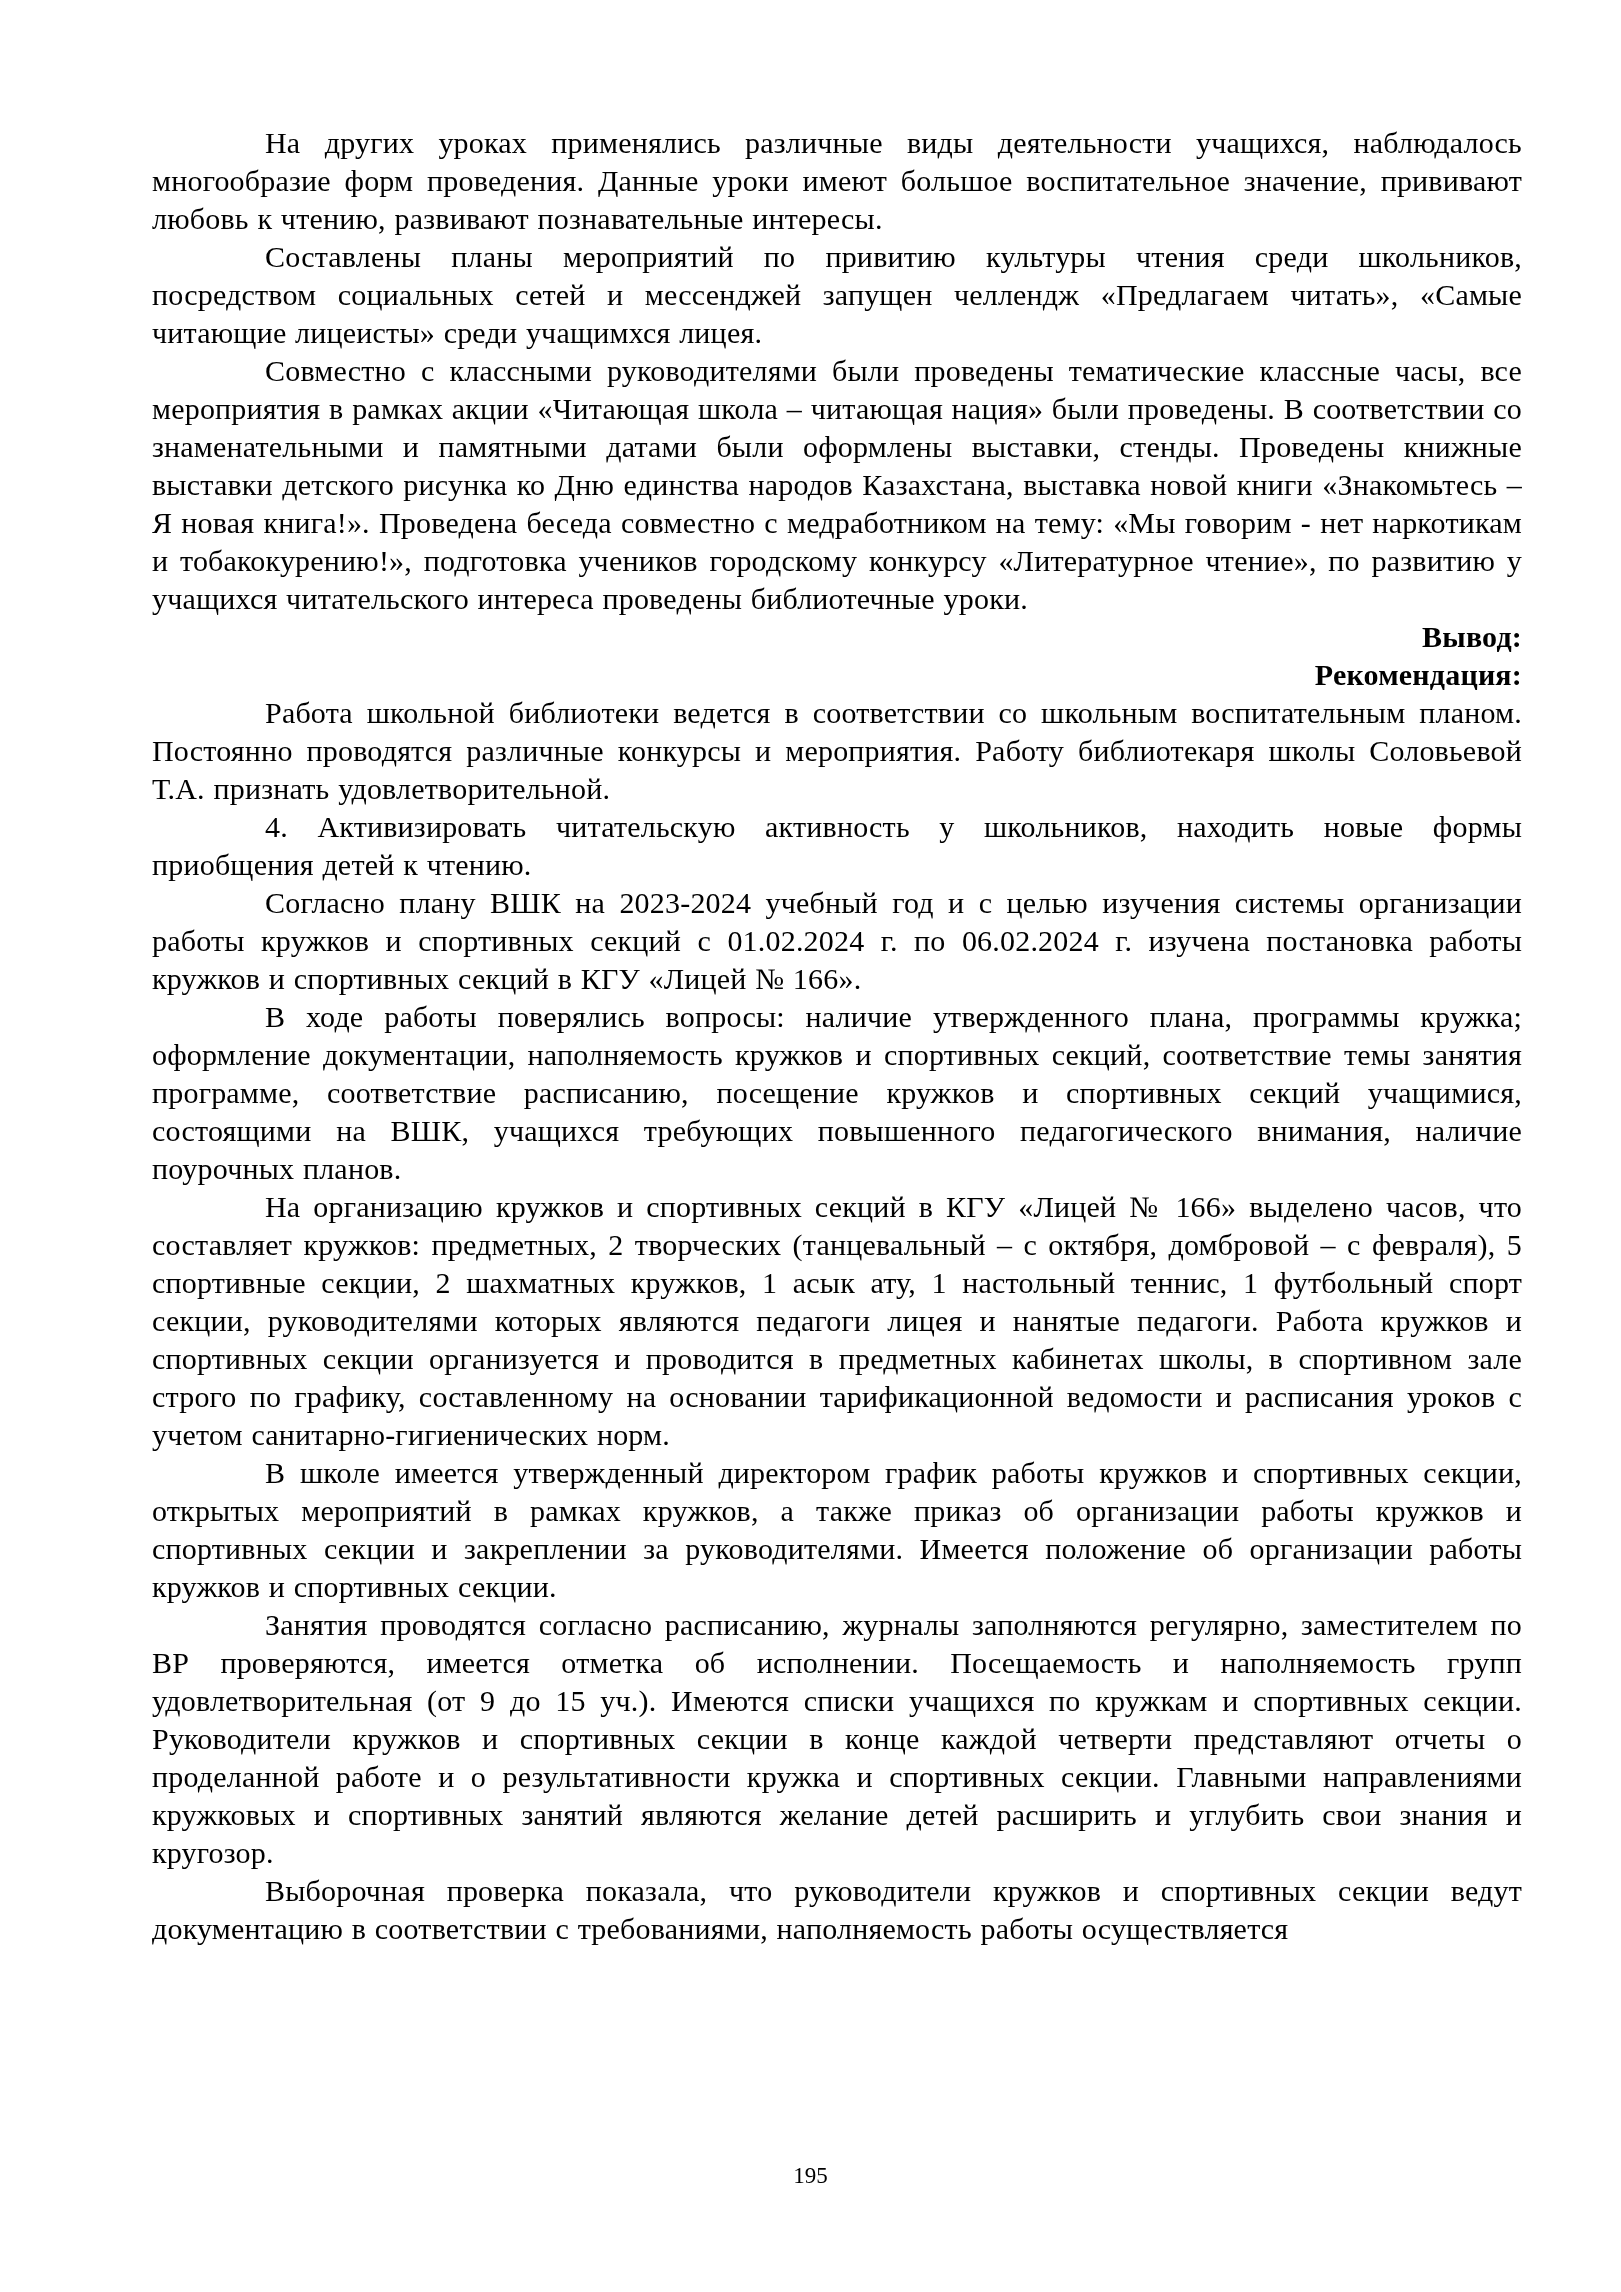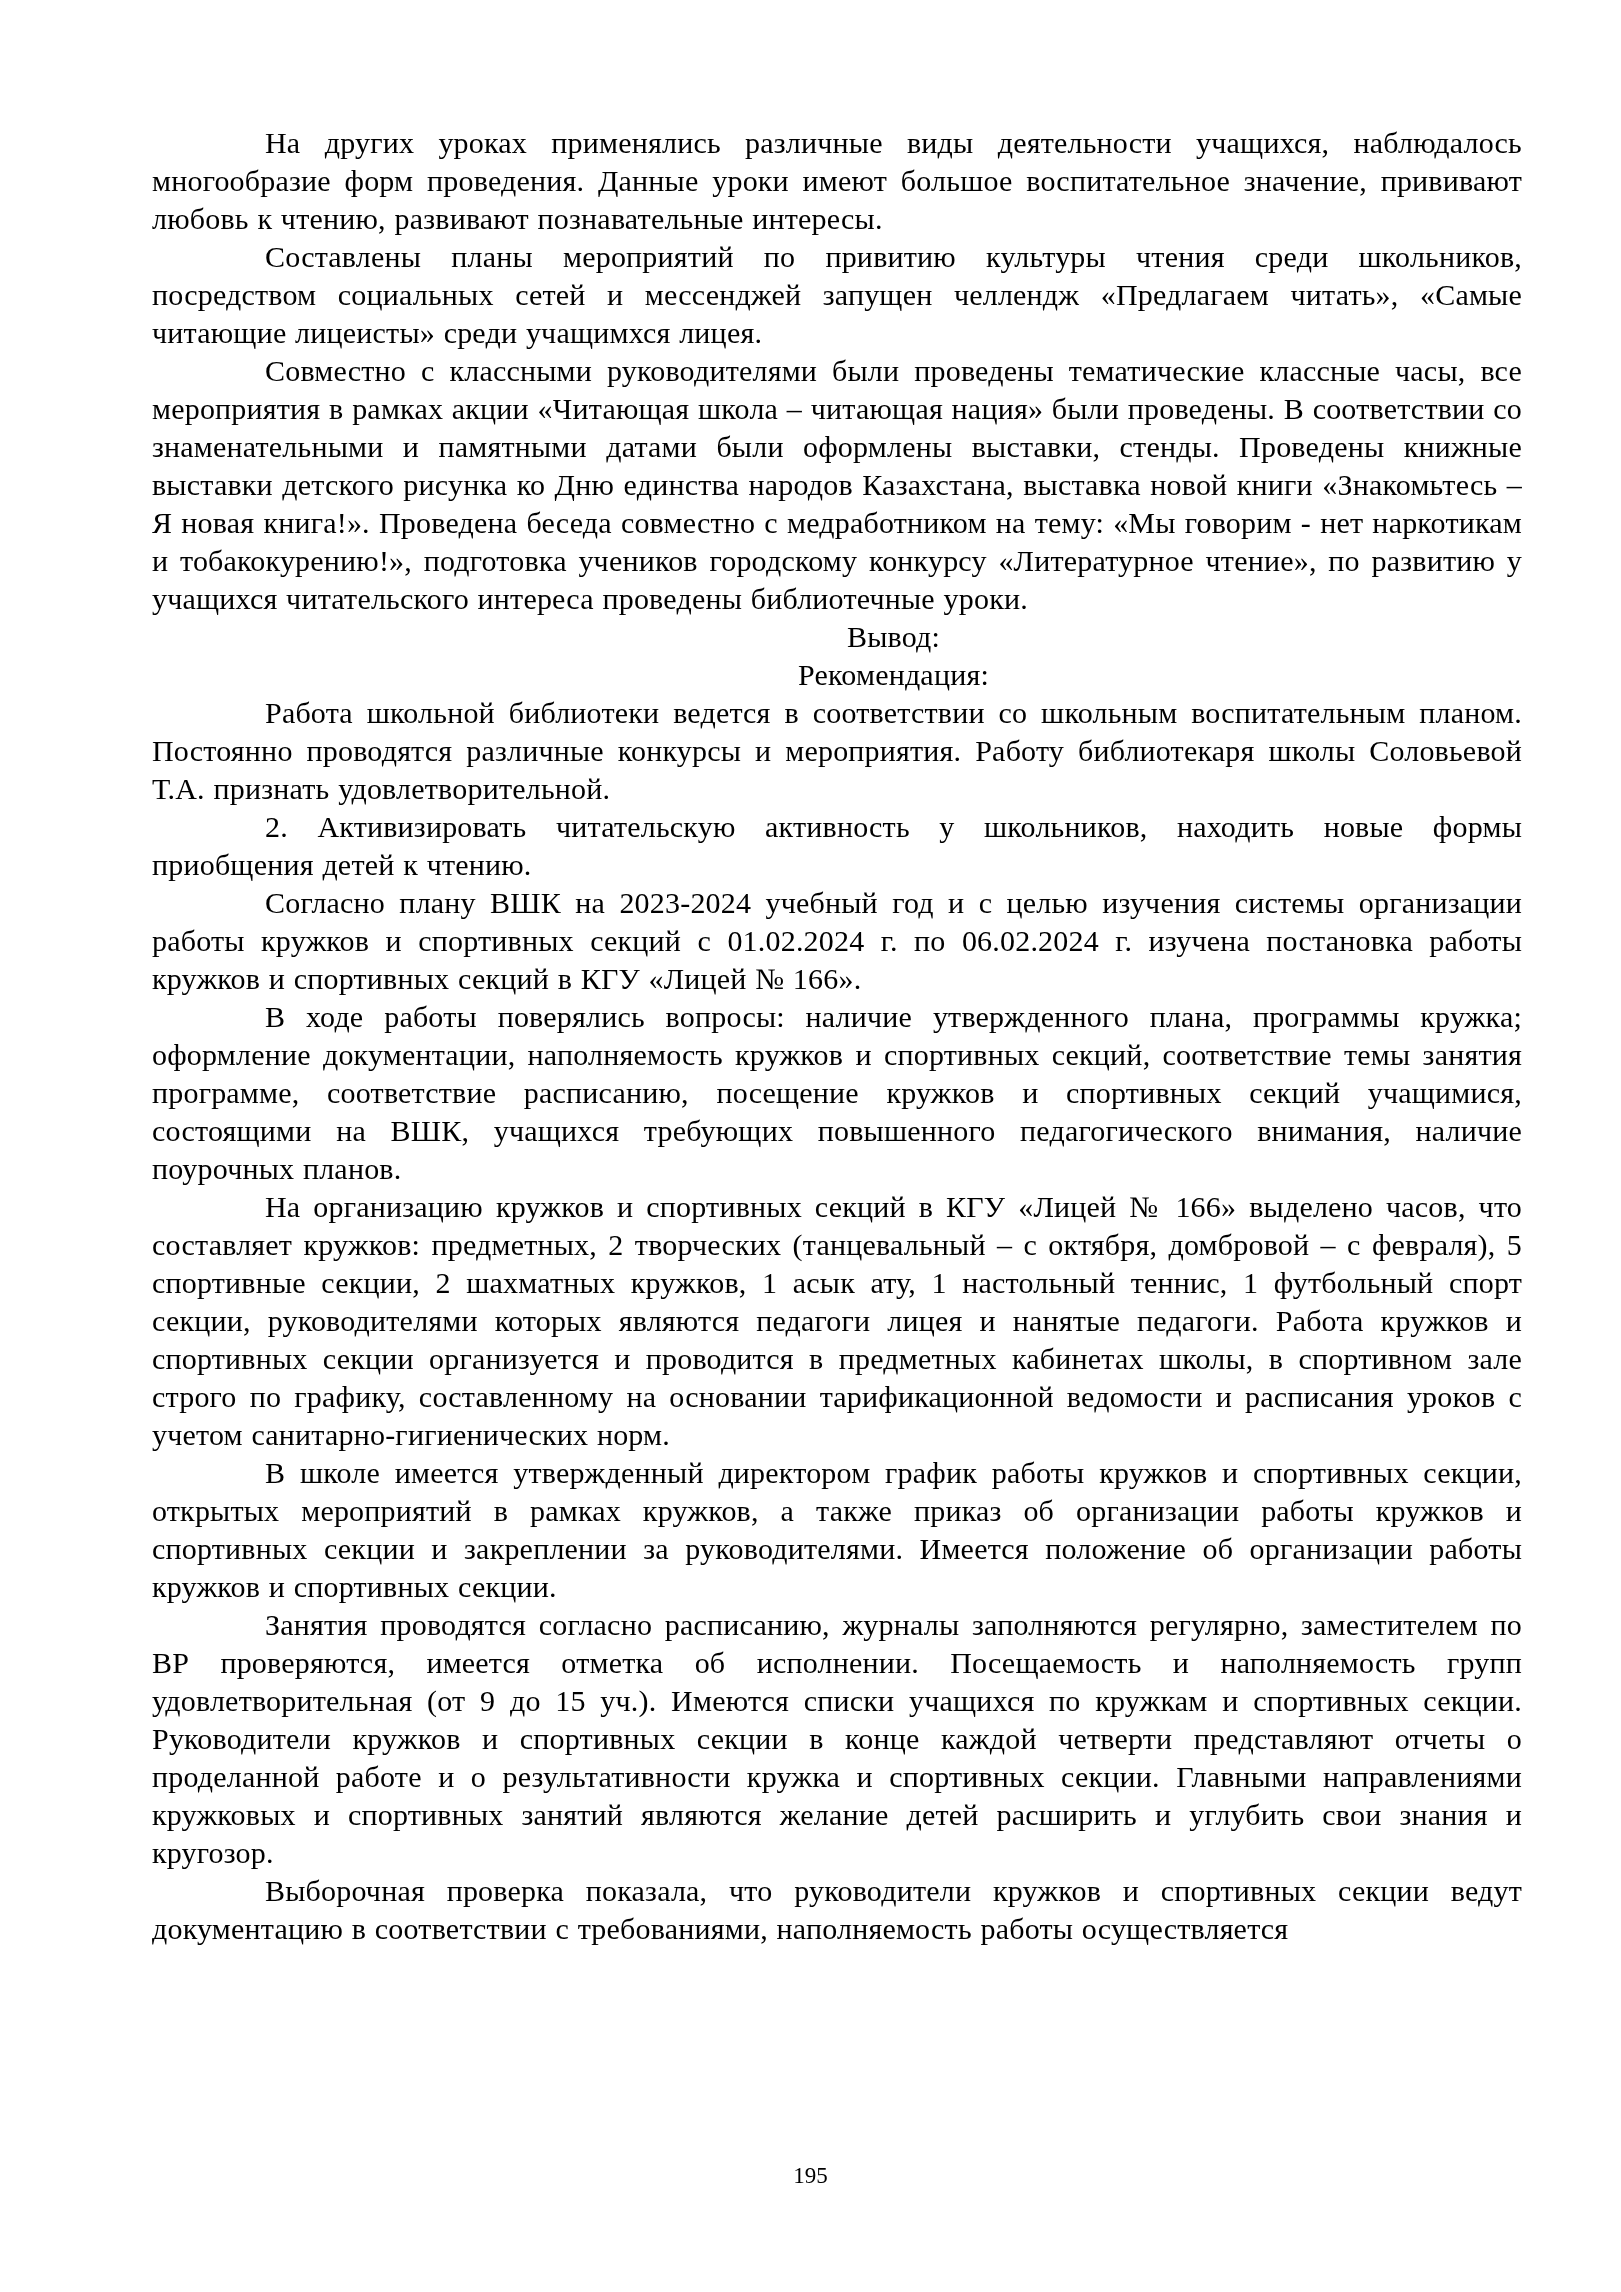--- a/index.html
+++ b/index.html
@@ -31,22 +31,22 @@
   .para {
     font-size: 30px;
     line-height: 38px;
     text-align: justify;
     text-indent: 113px;
     letter-spacing: 0.2px;
     word-spacing: 1px;
   }
 
   .para.heading {
-    font-weight: normal;
-    text-align: center;
+    font-weight: bold;
+    text-align: right;
   }
 
   .page-number {
     position: absolute;
     top: 2158px;
     left: 0;
     width: 1621px;
     text-align: center;
     font-size: 23px;
     line-height: 35px;
@@ -57,21 +57,21 @@
 
 <div class="page">
 
   <div class="text-block">
     <p class="para">На других уроках применялись различные виды деятельности учащихся, наблюдалось многообразие форм проведения. Данные уроки имеют большое воспитательное значение, прививают любовь к чтению, развивают познавательные интересы.</p>
     <p class="para">Составлены планы мероприятий по привитию культуры чтения среди школьников, посредством социальных сетей и мессенджей запущен челлендж «Предлагаем читать», «Самые читающие лицеисты» среди учащимхся лицея.</p>
     <p class="para">Совместно с классными руководителями были проведены тематические классные часы, все мероприятия в рамках акции «Читающая школа – читающая нация» были проведены. В соответствии со знаменательными и памятными датами были оформлены выставки, стенды. Проведены книжные выставки детского рисунка ко Дню единства народов Казахстана, выставка новой книги «Знакомьтесь – Я новая книга!». Проведена беседа совместно с медработником на тему: «Мы говорим - нет наркотикам и тобакокурению!», подготовка учеников городскому конкурсу «Литературное чтение», по развитию у учащихся читательского интереса проведены библиотечные уроки.</p>
     <p class="para heading">Вывод:</p>
     <p class="para heading">Рекомендация:</p>
     <p class="para">Работа школьной библиотеки ведется в соответствии со школьным воспитательным планом. Постоянно проводятся различные конкурсы и мероприятия. Работу библиотекаря школы Соловьевой Т.А. признать удовлетворительной.</p>
-    <p class="para">2. Активизировать читательскую активность у школьников, находить новые формы приобщения детей к чтению.</p>
+    <p class="para">4. Активизировать читательскую активность у школьников, находить новые формы приобщения детей к чтению.</p>
     <p class="para">Согласно плану ВШК на 2023-2024 учебный год и с целью изучения системы организации работы кружков и спортивных секций с 01.02.2024 г. по 06.02.2024 г. изучена постановка работы кружков и спортивных секций в КГУ «Лицей № 166».</p>
     <p class="para">В ходе работы поверялись вопросы: наличие утвержденного плана, программы кружка; оформление документации, наполняемость кружков и спортивных секций, соответствие темы занятия программе, соответствие расписанию, посещение кружков и спортивных секций учащимися, состоящими на ВШК, учащихся требующих повышенного педагогического внимания, наличие поурочных планов.</p>
     <p class="para">На организацию кружков и спортивных секций в КГУ «Лицей № 166» выделено часов, что составляет кружков: предметных, 2 творческих (танцевальный – с октября, домбровой – с февраля), 5 спортивные секции, 2 шахматных кружков, 1 асык ату, 1 настольный теннис, 1 футбольный спорт секции, руководителями которых являются педагоги лицея и нанятые педагоги. Работа кружков и спортивных секции организуется и проводится в предметных кабинетах школы, в спортивном зале строго по графику, составленному на основании тарификационной ведомости и расписания уроков с учетом санитарно-гигиенических норм.</p>
     <p class="para">В школе имеется утвержденный директором график работы кружков и спортивных секции, открытых мероприятий в рамках кружков, а также приказ об организации работы кружков и спортивных секции и закреплении за руководителями. Имеется положение об организации работы кружков и спортивных секции.</p>
     <p class="para">Занятия проводятся согласно расписанию, журналы заполняются регулярно, заместителем по ВР проверяются, имеется отметка об исполнении. Посещаемость и наполняемость групп удовлетворительная (от 9 до 15 уч.). Имеются списки учащихся по кружкам и спортивных секции. Руководители кружков и спортивных секции в конце каждой четверти представляют отчеты о проделанной работе и о результативности кружка и спортивных секции. Главными направлениями кружковых и спортивных занятий являются желание детей расширить и углубить свои знания и кругозор.</p>
     <p class="para">Выборочная проверка показала, что руководители кружков и спортивных секции ведут документацию в соответствии с требованиями, наполняемость работы осуществляется</p>
   </div>
 
   <div class="page-number">195</div>
 

